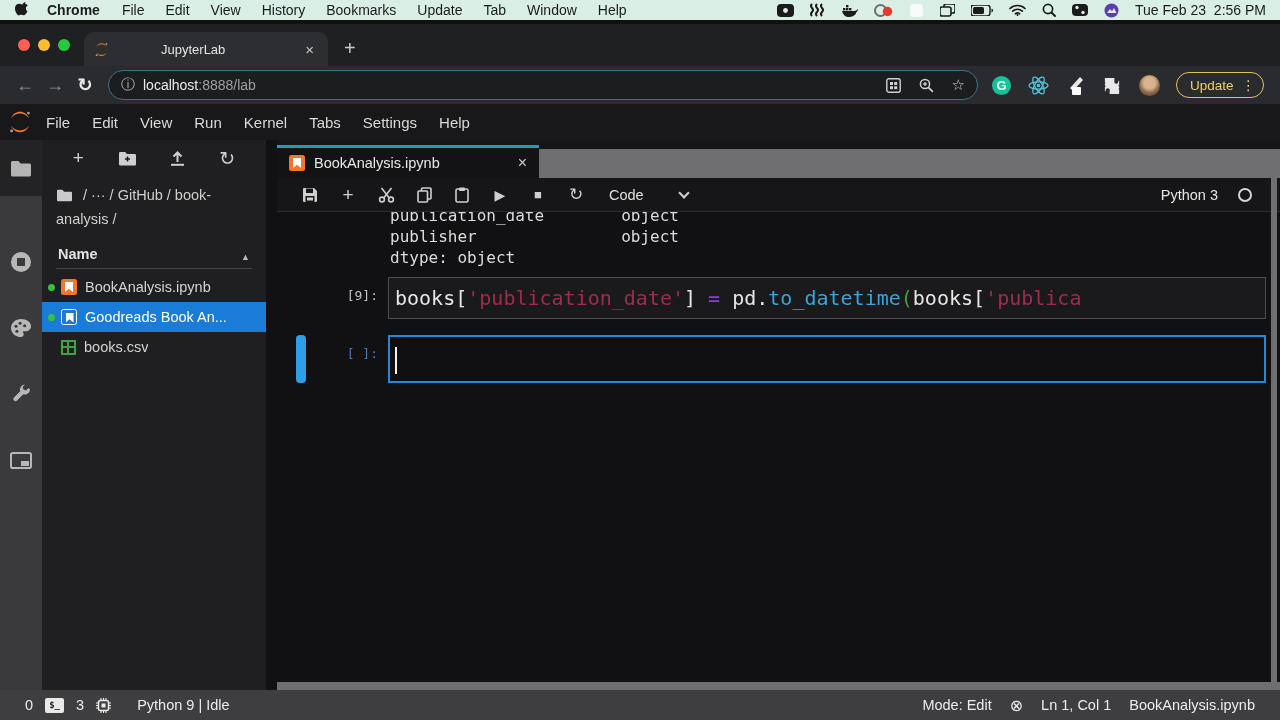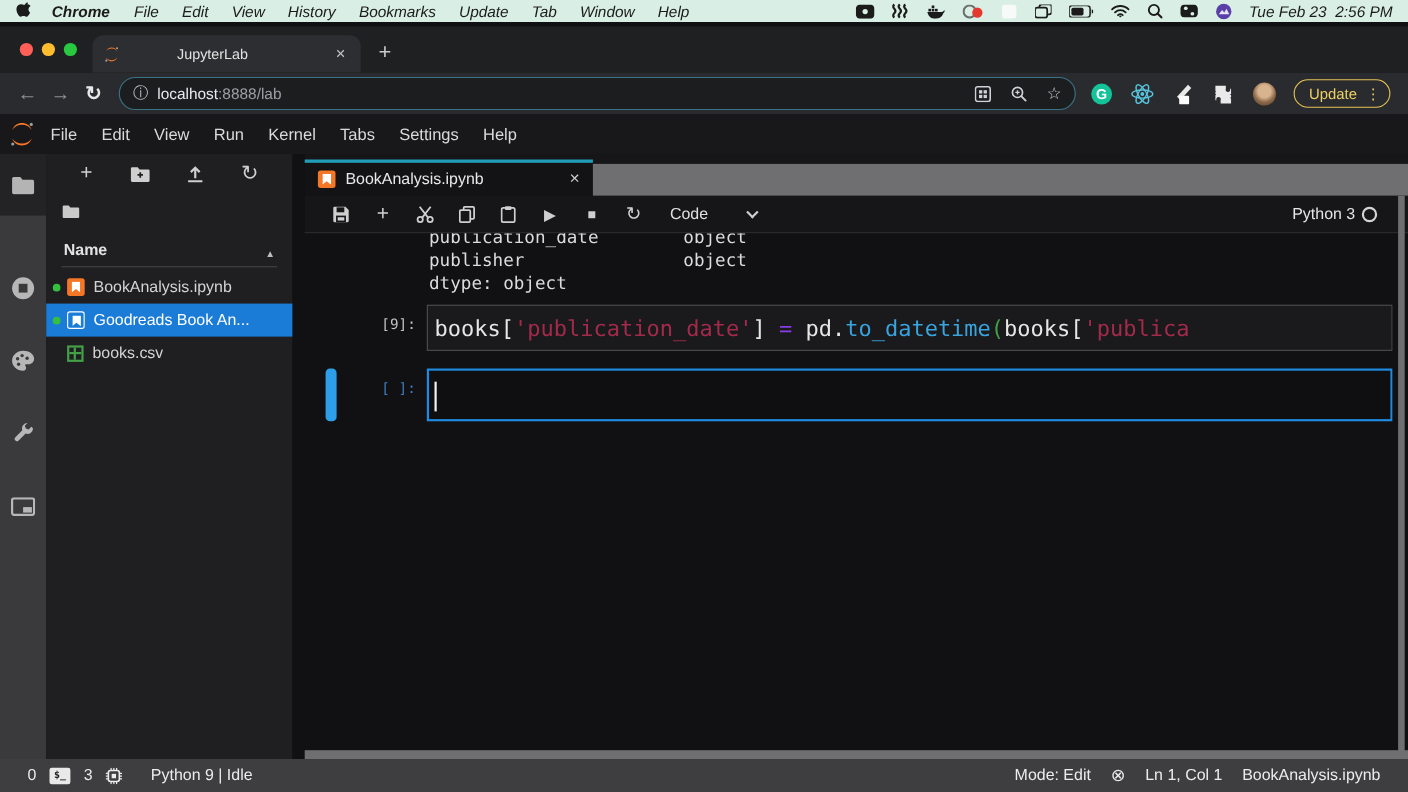--- a/index.html
+++ b/index.html
@@ -2,21 +2,21 @@
 <html><head>
 <meta charset="utf-8">
 <style>
   * { margin:0; padding:0; box-sizing:border-box; }
   html,body { width:1280px; height:720px; overflow:hidden; background:#111113;
     font-family:"Liberation Sans", sans-serif; -webkit-font-smoothing:antialiased; }
 
   
   .macbar { position:absolute; left:0; top:0; width:1280px; height:20px;
     background:#d9efe6; display:flex; align-items:center; padding:0 14px;
-    font-size:14px; color:#1b1b1b;font-style:italic; }
+    font-size:14px; color:#1b1b1b; }
   .macbar .apple { width:15px; height:16px; margin-right:18px; }
   .macbar .app-name { font-weight:700; margin-right:22px; }
   .macbar .mitem { margin-right:21px; }
   .macbar .spacer { flex:1; }
   .macbar .sicon { margin-left:16px; display:flex; align-items:center; }
   .macbar .clock { margin-left:16px; white-space:pre; }
 
   
   .tabstrip { position:absolute; left:0; top:24px; width:1280px; height:42px;
     background:#1f2022; display:flex; align-items:flex-end; }
@@ -101,21 +101,21 @@
   .ntab .title { margin-left:9px; flex:1; }
   .ntab .close { color:#cccccc; font-size:16px; }
   .tabfill { flex:1; height:29px; background:#6f6f71; }
   .nbtoolbar { position:absolute; left:11px; top:38px; right:0; height:34px; background:#161618;
     border-bottom:1px solid #2c2c2e; display:flex; align-items:center; color:#cfcfcf; padding:0 14px; }
   .nbtool { width:38px; text-align:center; font-size:15px; display:flex; justify-content:center; }
   .celltype { margin-left:14px; font-size:14.5px; color:#e0e0e0; display:flex; align-items:center; gap:36px; }
   .chev { width:8px; height:8px; border-right:2px solid #cfcfcf; border-bottom:2px solid #cfcfcf;
     transform:rotate(45deg); margin-top:-4px; }
   .nbspacer { flex:1; }
-  .kernelname { font-size:14.5px; color:#e6e6e6; margin-right:6px; }
+  .kernelname { font-size:14.5px; color:#e6e6e6; margin-right:20px; }
   .kstatus { width:14px; height:14px; border:2px solid #d4d4d4; border-radius:50%; margin-right:14px; }
 
   .nbcontent { position:absolute; left:11px; top:72px; right:14px; bottom:8px; overflow:hidden; }
   .outblock { margin:-7px 0 0 113px; font-family:"DejaVu Sans Mono", monospace;
     font-size:16px; line-height:21px; color:#dcdcdc; white-space:pre; }
   .cellrow { display:flex; align-items:stretch; margin-top:9px; }
   .promptcol { flex:0 0 111px; text-align:right; padding:11px 10px 0 0;
     font-family:"DejaVu Sans Mono", monospace; font-size:13px; color:#c2c2c2; white-space:pre; }
   .promptcol.empty { color:#3e7bbf; }
   .cellbox { flex:1; height:42px; background:#1a1a1c; border:1px solid #4d4d4f;
@@ -380,20 +380,21 @@
             <path d="M7.5 12V3M3.5 6.5L7.5 2.5l4 4" stroke="#cfcfcf" stroke-width="2" fill="none"></path>
             <line x1="1" y1="14.8" x2="14" y2="14.8" stroke="#cfcfcf" stroke-width="2"></line>
           </svg>
       </span>
       <span class="t">↻</span>
     </div>
     <div class="breadcrumb">
       <svg style="display:inline-block" width="17" height="13" viewBox="0 0 17 13">
           <path d="M1 1.8A1 1 0 0 1 2 0.8h4.5l1.5 1.9h7a1 1 0 0 1 1 1v7.5a1 1 0 0 1-1 1H2a1 1 0 0 1-1-1z" fill="#c9c9c9"></path>
         </svg>
+      <span class="bc-text">/ ··· / GitHub / book-analysis /</span>
     </div>
     <div class="namehdr">
       <span>Name</span>
       <span class="sort">▲</span>
     </div>
     <div class="filelist">
       <div class="frow">
         <span class="dot"></span>
         <span class="nb-ic"></span>
         <span class="fname">BookAnalysis.ipynb</span>

